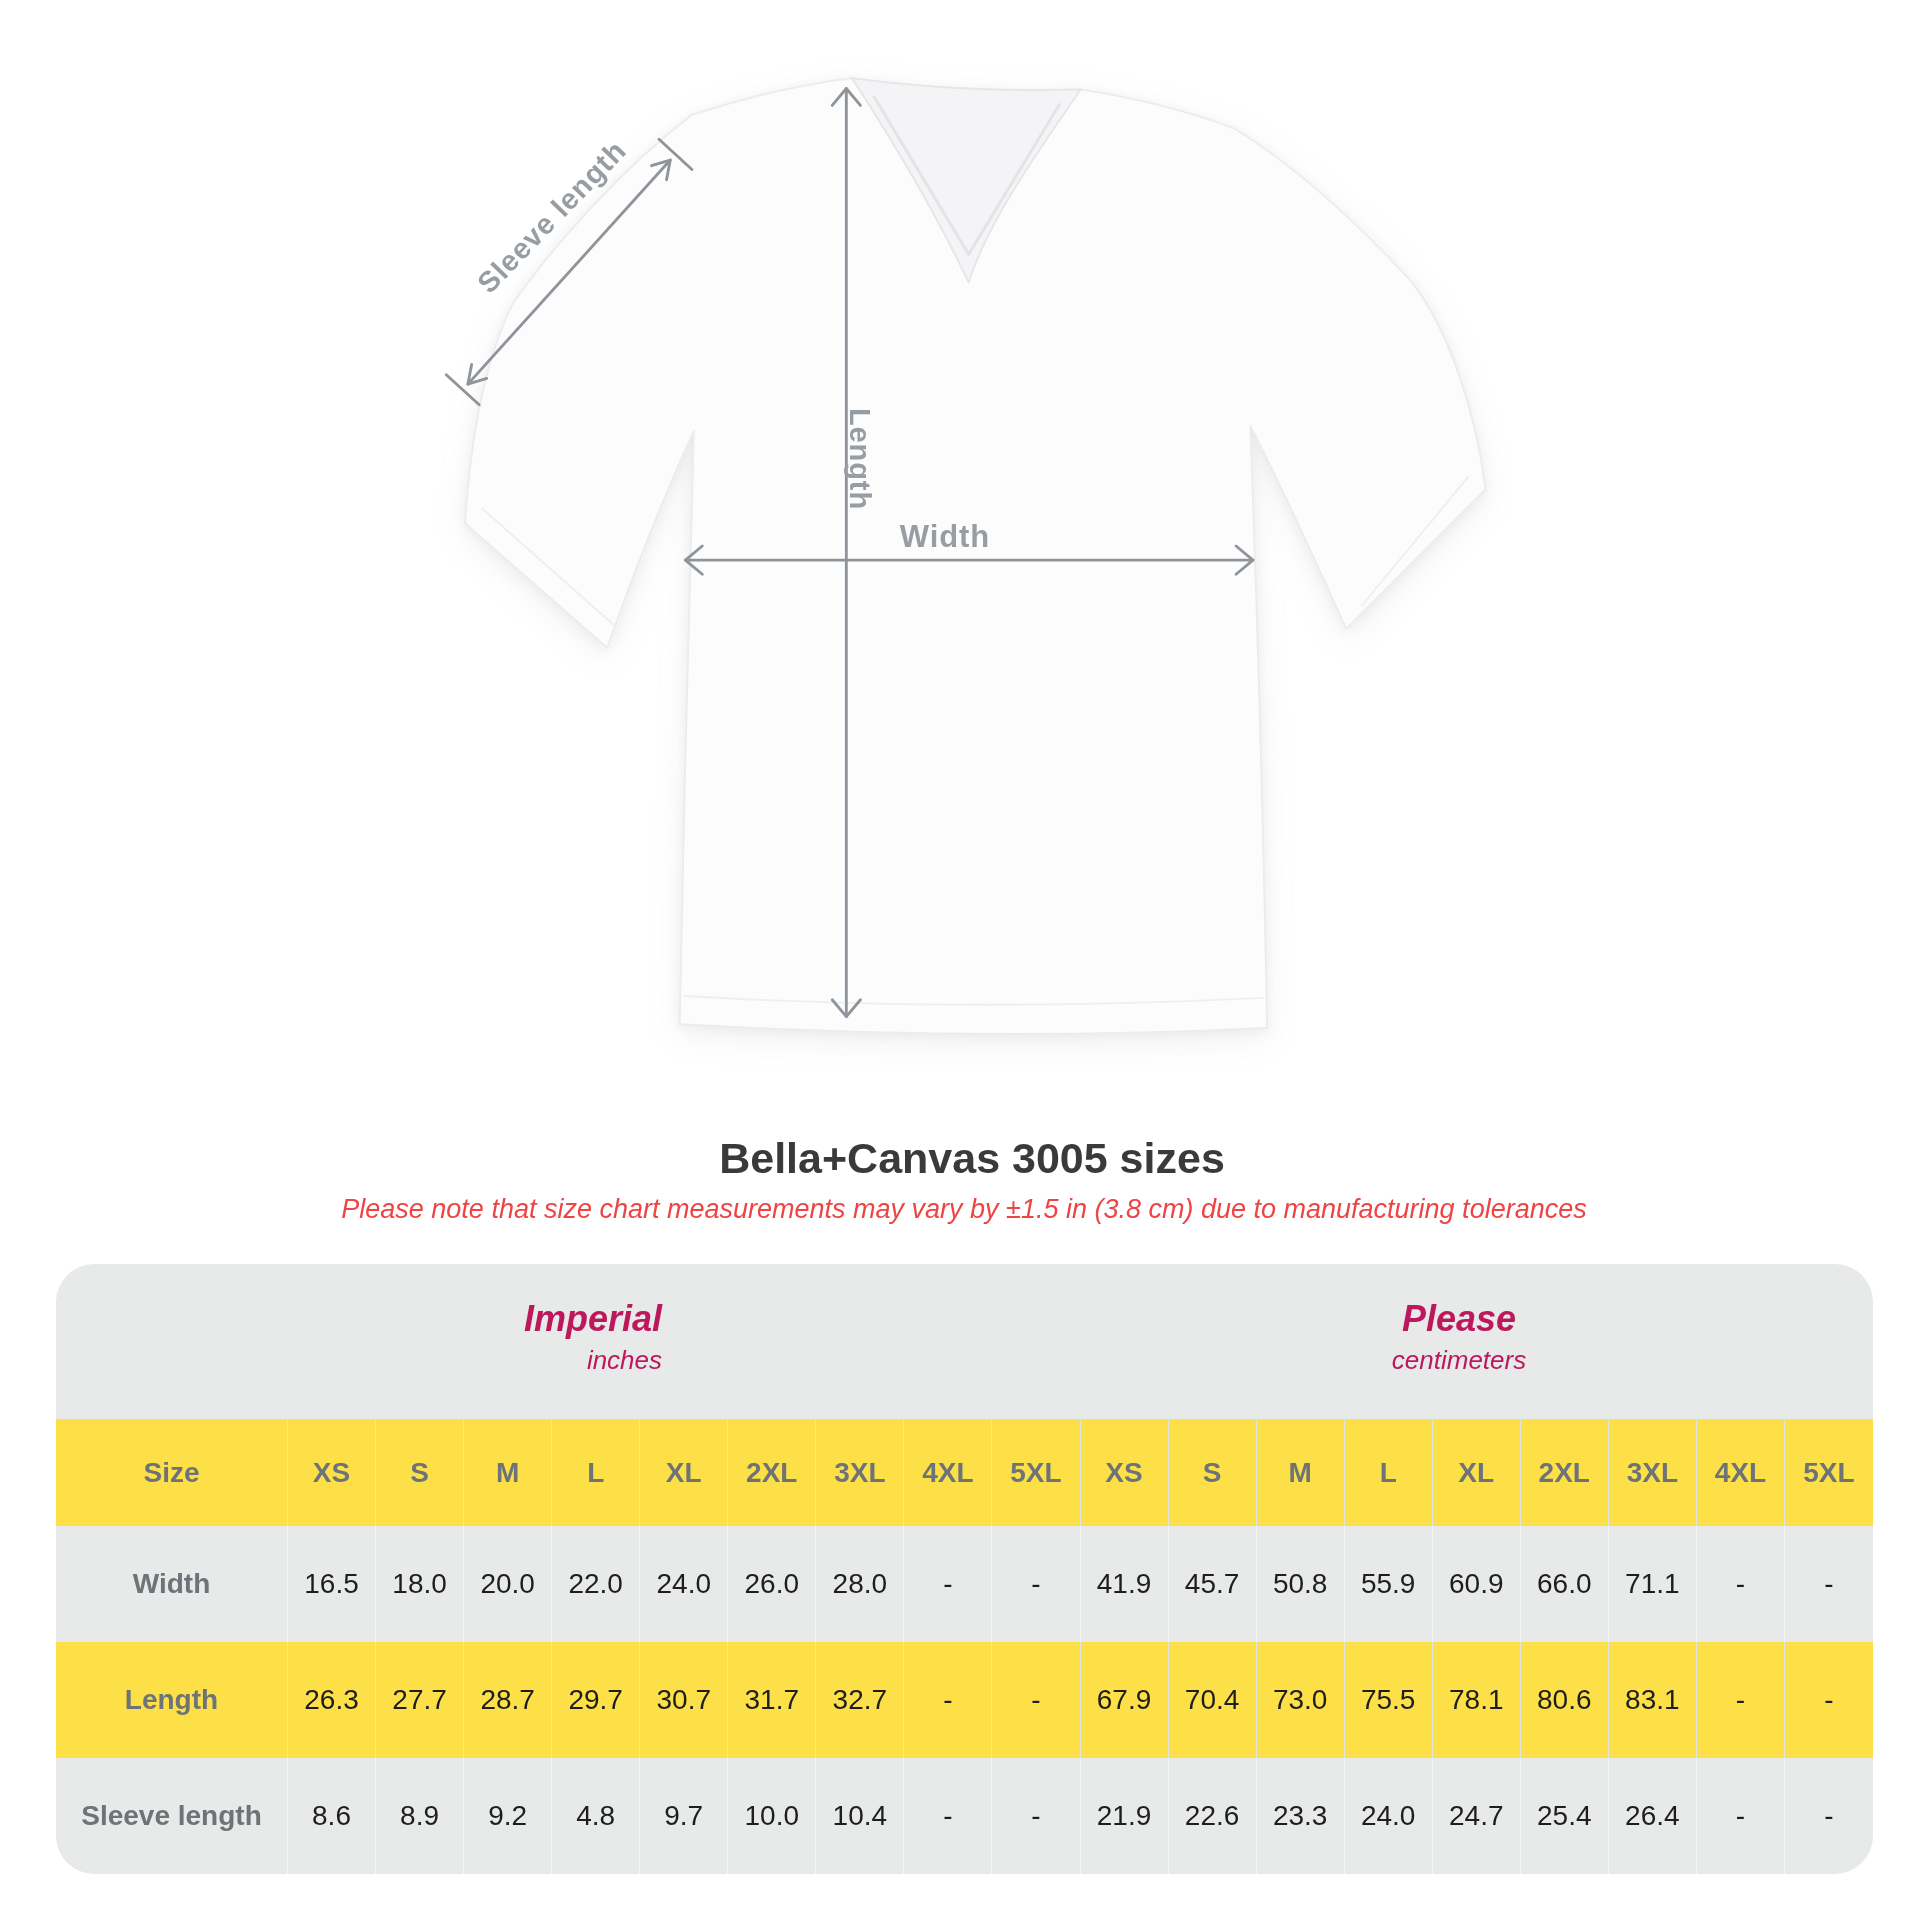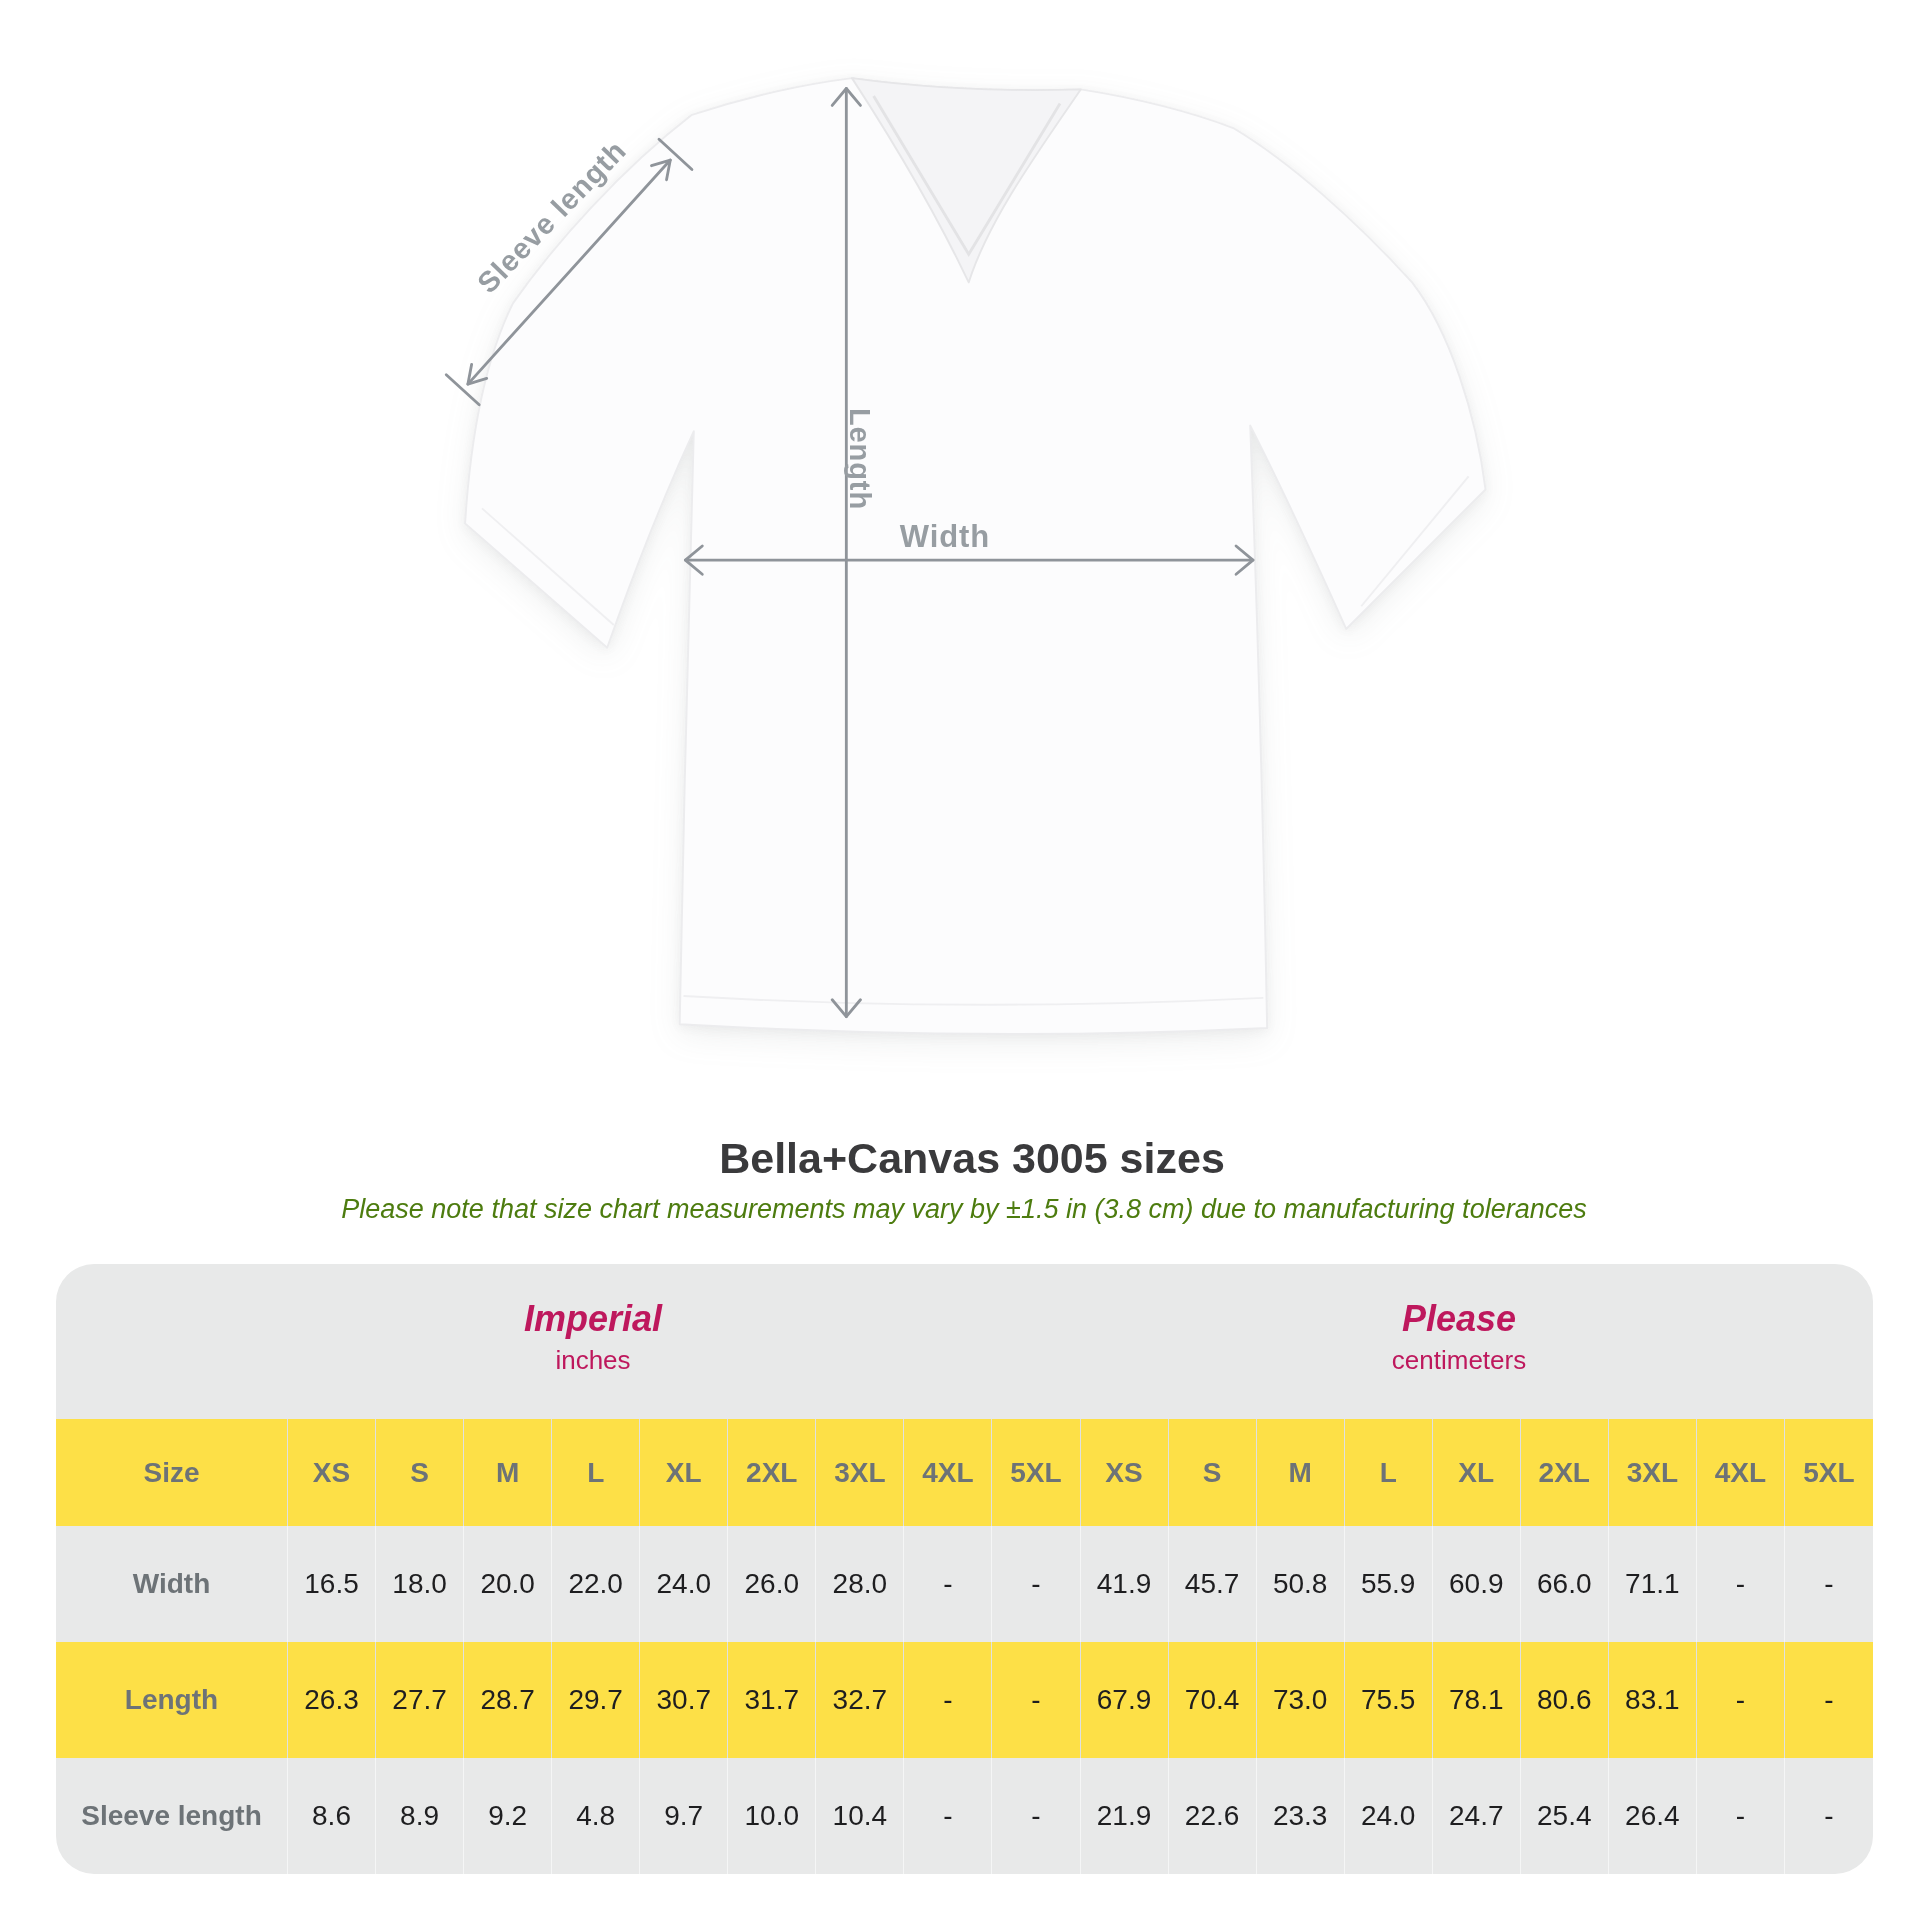--- a/index.html
+++ b/index.html
@@ -15,30 +15,30 @@
   .dim-label{
     position:absolute;white-space:nowrap;color:#979da2;font-weight:bold;
     transform:translate(-50%,-50%);letter-spacing:0.9px;
   }
   #sleeve-label{left:552px;top:217px;font-size:29px;transform:translate(-50%,-50%) rotate(-46deg);}
   #length-label{left:859px;top:459px;font-size:29px;transform:translate(-50%,-50%) rotate(90deg);}
   #width-label{left:945px;top:537px;font-size:31px;}
 
   
   #title{left:0;top:1134px;width:1928px;text-align:center;font-size:43px;font-weight:bold;color:#3a3a3c;padding-left:8px;}
-  #subtitle{left:0;top:1194px;width:1928px;text-align:center;font-size:27px;font-style:italic;color:#4d7c0f;}
+  #subtitle{left:0;top:1194px;width:1928px;text-align:center;font-size:27px;font-style:italic;color:#ef4444;}
 
   
   #table-card{
     left:56px;top:1264px;width:1817px;height:610px;border-radius:38px;overflow:hidden;background:#ffffff;
   }
   #unit-band{position:absolute;left:0;top:0;width:100%;height:155px;background:#e8e9e9;}
   .unit-header{position:absolute;top:34px;transform:translateX(-50%);text-align:center;color:#be185d;}
   .unit-name{font-size:36px;font-weight:bold;font-style:italic;line-height:41px;}
-  .unit-sub{font-size:26px;line-height:30px;margin-top:5.6px;}
+  .unit-sub{font-size:26px;font-style:italic;line-height:30px;margin-top:5.6px;text-align:right;}
   #imperial-header{left:537px;}
   #metric-header{left:1403px;}
 
   #size-grid{position:absolute;left:0;top:155px;width:100%;}
   .trow{display:grid;grid-template-columns:232px repeat(18,1fr);}
   .r-head{height:107px;}
   .r-data{height:116px;}
   .row-white{background:#fde047;}
   .row-gray{background:#e8e9e9;}
   .cell{display:flex;align-items:center;justify-content:center;font-size:28px;}

